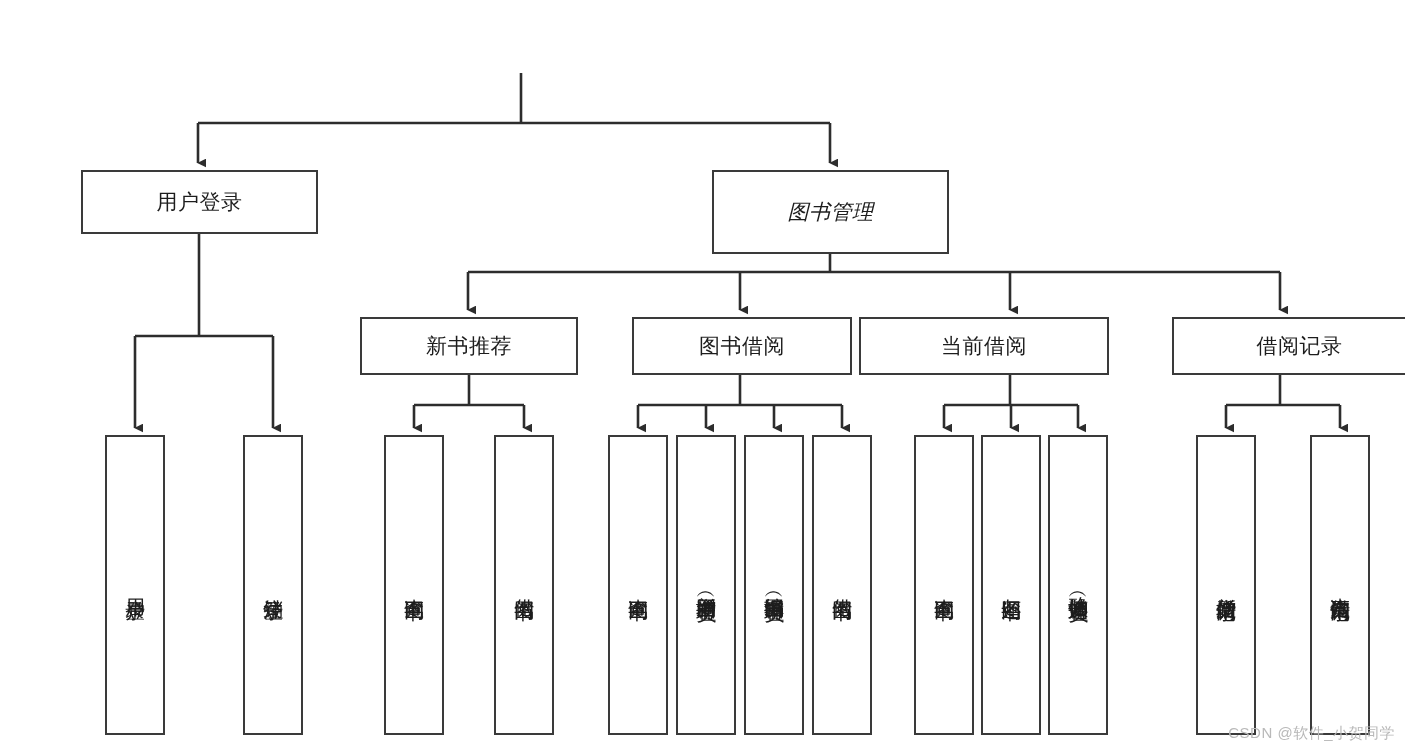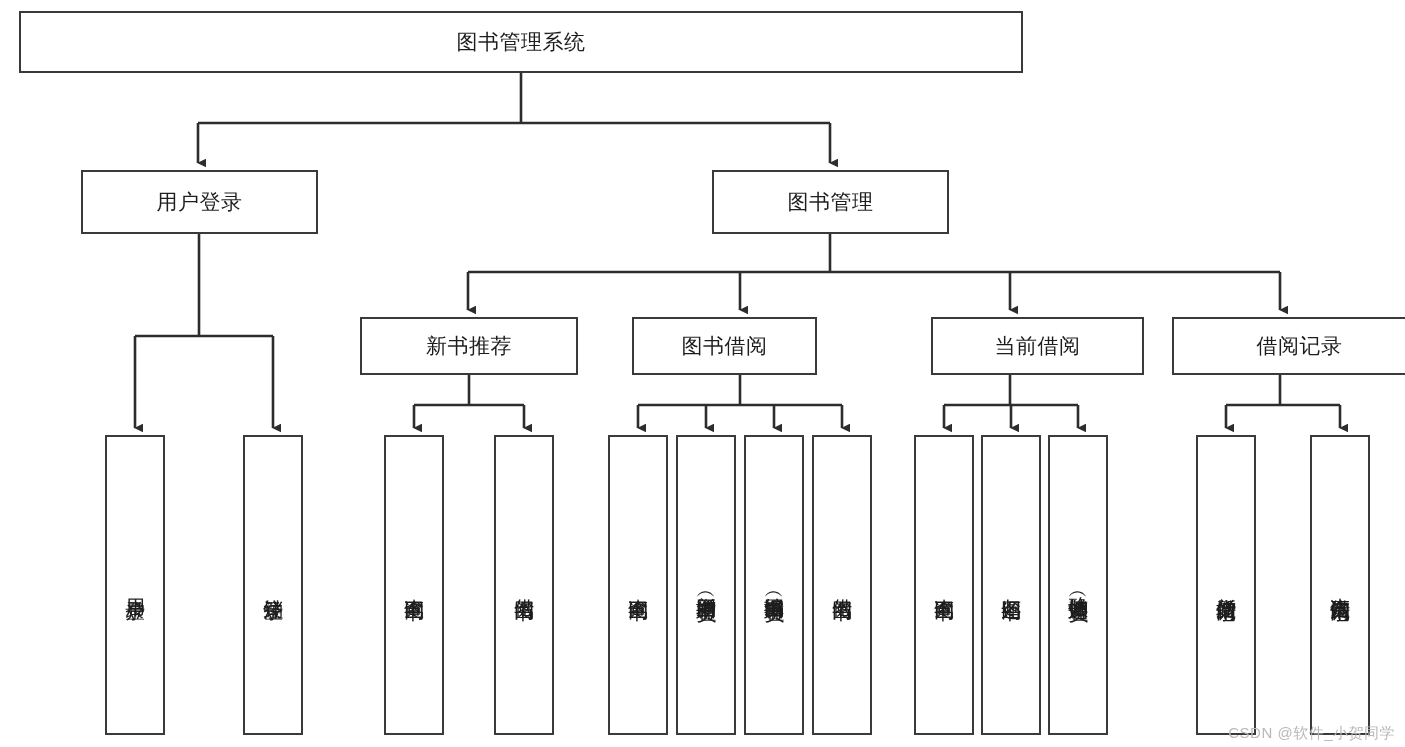--- a/index.html
+++ b/index.html
@@ -118,38 +118,35 @@
       <path d="M 1011 405 L 1011 428" marker-end="url(#arrowhead)"></path>
       <path d="M 1078 405 L 1078 428" marker-end="url(#arrowhead)"></path>
 
       <path d="M 1280 375 L 1280 405"></path>
       <path d="M 1226 405 L 1340 405"></path>
       <path d="M 1226 405 L 1226 428" marker-end="url(#arrowhead)"></path>
       <path d="M 1340 405 L 1340 428" marker-end="url(#arrowhead)"></path>
     </g>
   </svg>
 
-  <div class="node-box root-box" style="left:19px; top:11px; width:1004px; height:62px;">
-    <span class="node-label-h">图书管理系统</span>
-  </div>
 
   <div class="node-box" style="left:81px; top:170px; width:237px; height:64px;">
     <span class="node-label-h">用户登录</span>
   </div>
-  <div class="node-box" style="left:712px; top:170px; width:237px; height:64px;">
+  <div class="node-box" style="left:712px; top:170px; width:237px; height:84px;font-style:italic;">
     <span class="node-label-h">图书管理</span>
   </div>
 
   <div class="node-box" style="left:360px; top:317px; width:218px; height:58px;font-family:Liberation Serif, serif;">
     <span class="node-label-h">新书推荐</span>
   </div>
-  <div class="node-box" style="left:632px; top:317px; width:185px; height:58px;">
+  <div class="node-box" style="left:632px; top:317px; width:220px; height:58px;">
     <span class="node-label-h">图书借阅</span>
   </div>
-  <div class="node-box" style="left:931px; top:317px; width:213px; height:58px;">
+  <div class="node-box" style="left:859px; top:317px; width:250px; height:58px;">
     <span class="node-label-h">当前借阅</span>
   </div>
   <div class="node-box" style="left:1172px; top:317px; width:255px; height:58px;">
     <span class="node-label-h">借阅记录</span>
   </div>
 
   <div class="node-box leaf-box" style="left:105px; top:435px; width:60px; height:300px;">
     <span class="node-label-v">用户登录</span>
   </div>
   <div class="node-box leaf-box" style="left:243px; top:435px; width:60px; height:300px;">

